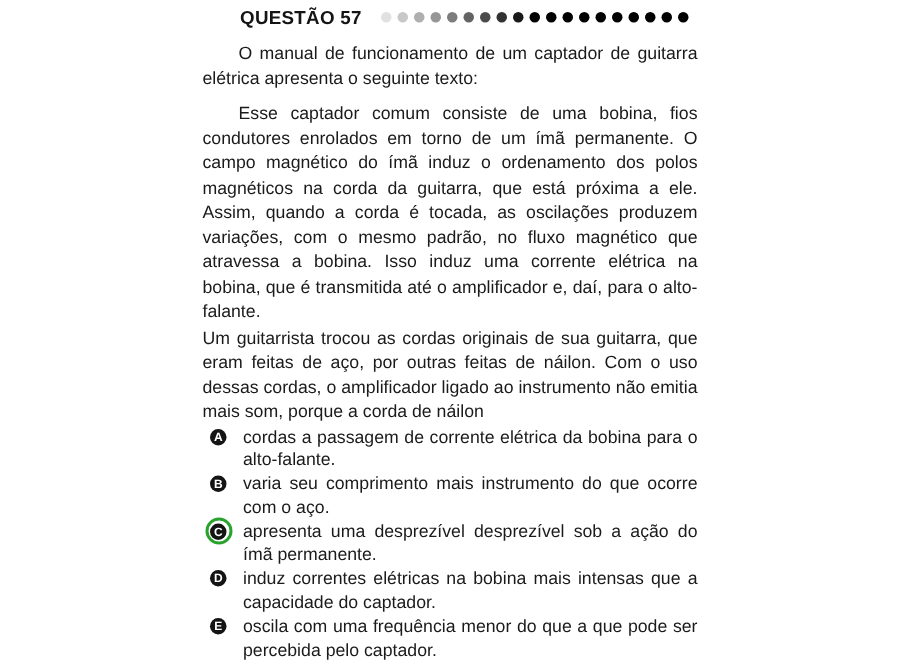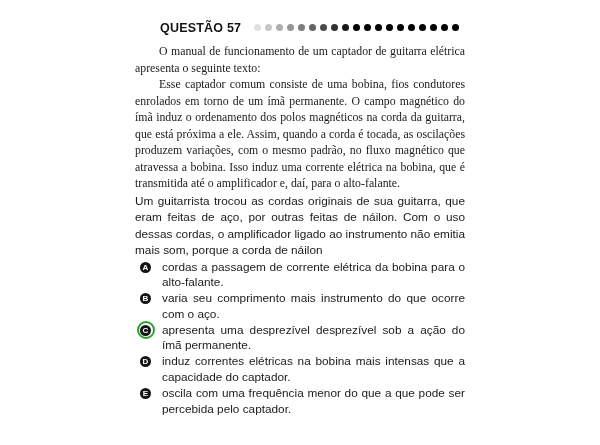--- a/index.html
+++ b/index.html
@@ -4,37 +4,37 @@
 <style>
   html,body { margin:0; padding:0; }
   body {
     width:600px; height:445px; overflow:hidden;
     background:#ffffff;
     font-family:"Liberation Sans", sans-serif;
     color:#141414;
     -webkit-font-smoothing:antialiased;
   }
   .page { position:relative; width:600px; height:445px; background:#fff; }
-  .content { position:absolute; left:135px; top:20px; width:330px; }
+  .content { position:absolute; left:135px; top:4px; width:330px; }
 
   .header { display:flex; align-items:center; height:15px; }
   .qlabel {
     font-weight:bold; font-size:12.5px; letter-spacing:0.2px;
     margin-left:25px; white-space:nowrap;
   }
   .dots { margin-left:auto; display:flex; gap:4px; align-items:center; padding-right:6px; }
   .dot { width:7px; height:7px; border-radius:50%; flex:0 0 auto; }
 
   p.para {
     font-size:11.8px; line-height:16.5px;
     text-align:justify; margin:0; color:#1a1a1a;
   }
-  p.indent { text-indent:24px;font-family:Liberation Serif, serif; }
+  p.indent { text-indent:24px; }
   p.intro   { margin-top:8px; }
-  p.quote   { }
+  p.quote   { margin-top:7px; }
   p.command { margin-top:1px; }
 
   .options { margin-top:1px; }
   .opt {
     display:flex; align-items:flex-start;
     font-size:11.8px; line-height:15.8px; text-align:justify;
     color:#1a1a1a; cursor:default;
   }
   .markerwrap {
     flex:0 0 27px; box-sizing:border-box;

